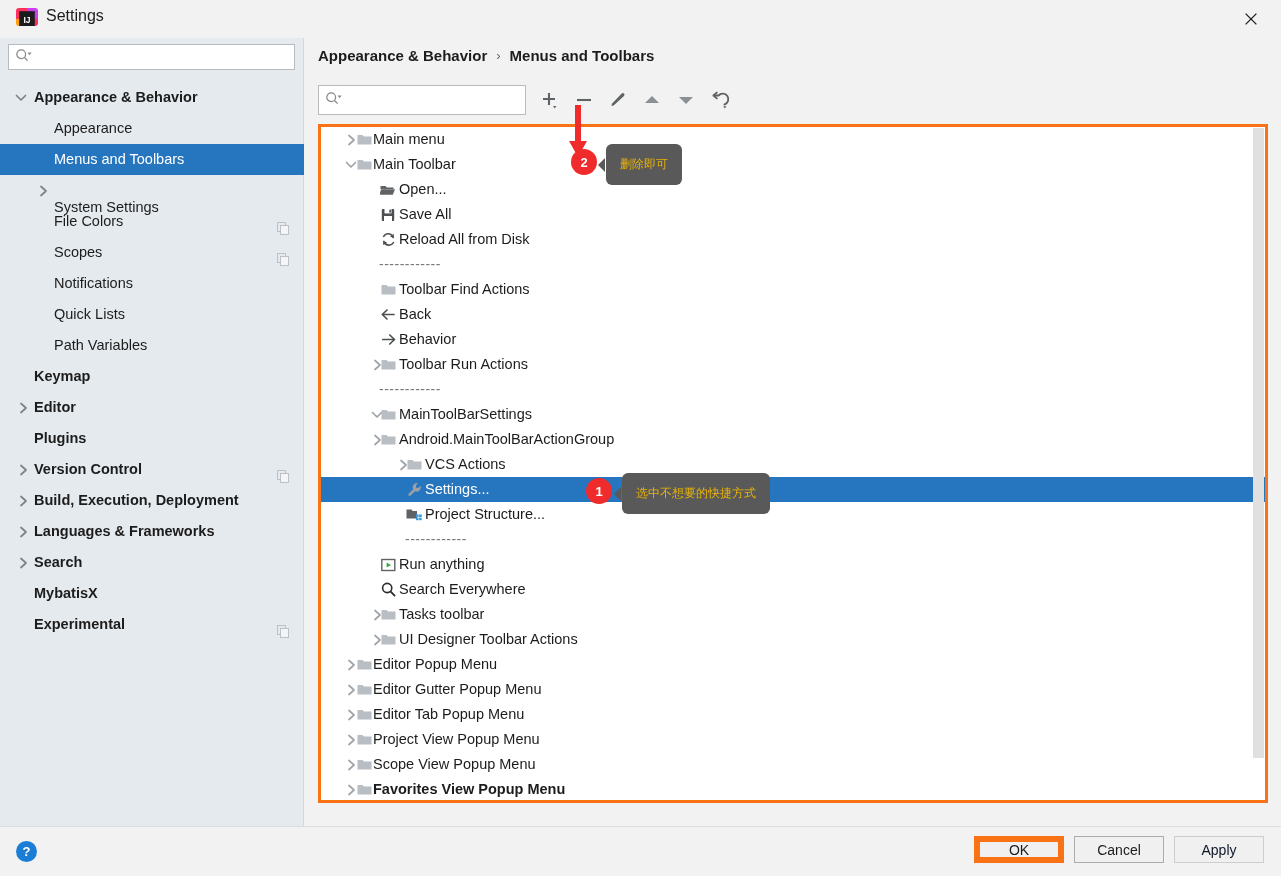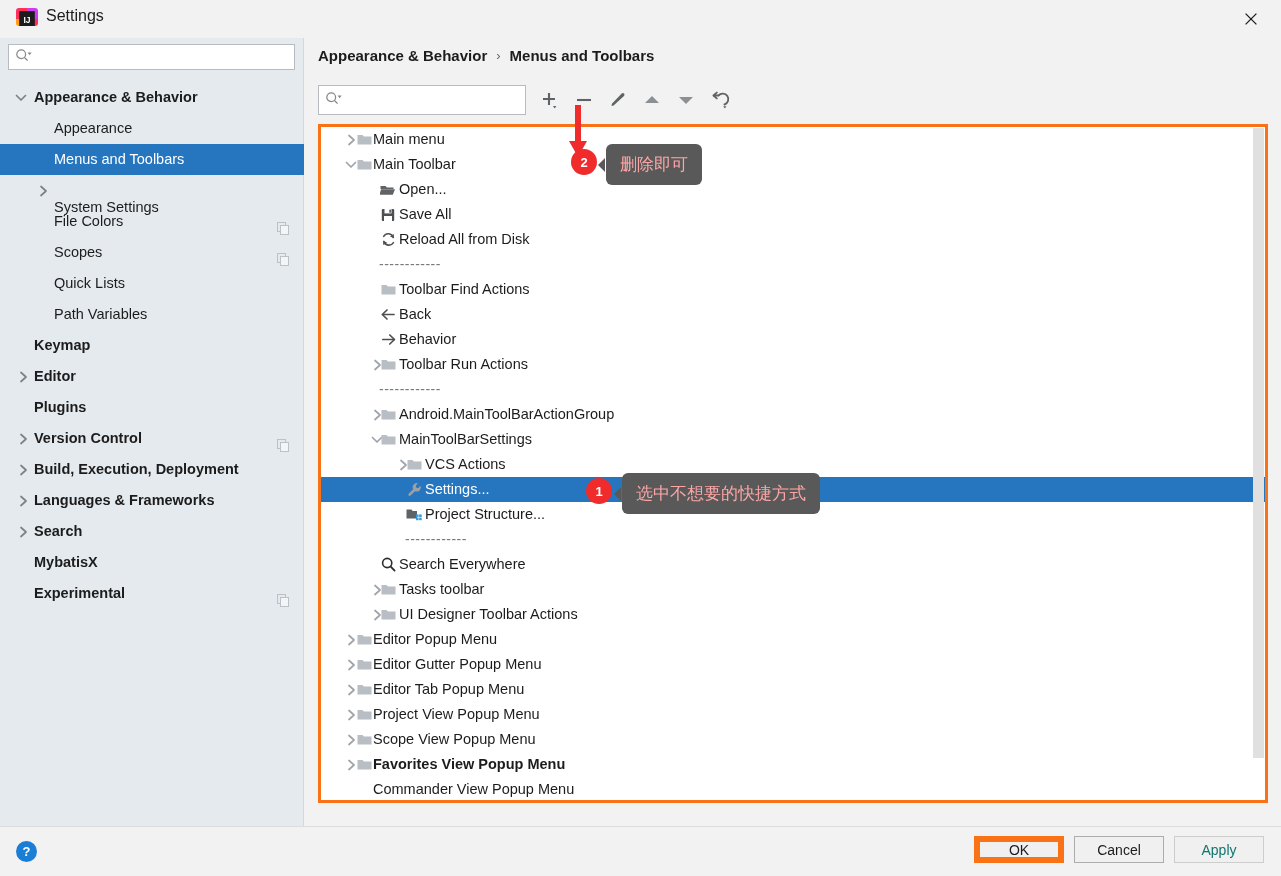--- a/index.html
+++ b/index.html
@@ -124,22 +124,22 @@
   }
 
   
   .badge-num {
     position: absolute; width: 26px; height: 26px; border-radius: 50%;
     background: #ef2b2b; color: #fff; font-size: 13px; font-weight: bold;
     display: flex; align-items: center; justify-content: center;
     z-index: 30;
   }
   .tooltip {
-    position: absolute; background: #595959; color: #fca5a5;
-    border-radius: 6px; font-size: 17px; z-index: 29;
+    position: absolute; background: #595959; color: #eab308;
+    border-radius: 6px; font-size: 12px; z-index: 29;
     display: flex; align-items: center; padding: 0 14px;
   }
   .tooltip::before {
     content: ""; position: absolute; left: -8px; top: 50%;
     margin-top: -7px; border: 7px solid transparent;
     border-right-color: #595959; border-left: 0;
   }
   #arrow-down { position: absolute; z-index: 28; }
 
   
@@ -156,21 +156,21 @@
   }
   .dlg-btn {
     position: absolute; top: 836px; height: 27px;
     font-size: 14px; background: #f0f0f0; border: 1px solid #adadad;
     color: #1c1c1c; cursor: pointer;
     display: flex; align-items: center; justify-content: center;
     font-family: "Liberation Sans", sans-serif;
   }
   #btn-ok { left: 974px; width: 90px; border: 6px solid #f97316; background: #f0f0f0; }
   #btn-cancel { left: 1074px; width: 90px; }
-  #btn-apply { left: 1174px; width: 90px; color: #0f766e; border-color: #cdcdcd; background: #f0f0f0; cursor: default; }
+  #btn-apply { left: 1174px; width: 90px; color: #0f172a; border-color: #cdcdcd; background: #f0f0f0; cursor: default; }
 </style>
 </head>
 <body>
 
 <div id="titlebar">
   <div id="app-icon">
     <svg width="22" height="22" viewBox="0 0 22 22">
       <rect x="0" y="0" width="11" height="11" fill="#fe315d"></rect>
       <rect x="11" y="0" width="11" height="11" fill="#cb3ef0"></rect>
       <rect x="0" y="11" width="11" height="11" fill="#ff9d13"></rect>
@@ -229,20 +229,23 @@
           </svg></span>
       </div>
       <div class="sb-item">
         <span class="lbl" style="left:54px;">Scopes</span>
         <span class="copy-badge"><svg width="13" height="13" viewBox="0 0 13 13">
             <rect x="0.5" y="0.5" width="8" height="9" stroke="#9aa0a6" fill="none"></rect>
             <rect x="3.5" y="3.5" width="8" height="9" stroke="#9aa0a6" fill="#ffffff"></rect>
           </svg></span>
       </div>
       <div class="sb-item">
+        <span class="lbl" style="left:54px;">Notifications</span>
+      </div>
+      <div class="sb-item">
         <span class="lbl" style="left:54px;">Quick Lists</span>
       </div>
       <div class="sb-item">
         <span class="lbl" style="left:54px;">Path Variables</span>
       </div>
       <div class="sb-item bold">
         <span class="lbl" style="left:34px;">Keymap</span>
       </div>
       <div class="sb-item bold">
         <span class="sb-arrow" style="left:16px;">
@@ -458,43 +461,43 @@
               <path d="M0.5 2 h5 l1.4 1.6 h7.6 v8 h-14 z" fill="#b8bec4"></path>
             </svg>
           </span>
           <span class="tlbl" style="left:78px;">Toolbar Run Actions</span>
         </div>
         <div class="tr">
           <span class="tlbl dashes" style="left:58px;">------------</span>
         </div>
         <div class="tr">
           <span class="tarrow" style="left:48px;">
-            <svg width="9" height="12" viewBox="0 0 9 12">
-              <path d="M2 1.5 L7 6 L2 10.5" stroke="#a0a4a8" stroke-width="1.7" fill="none" stroke-linecap="round" stroke-linejoin="round"></path>
-            </svg>
-          </span>
-          <span class="ticon" style="left:58px;">
-            <svg width="15" height="13" viewBox="0 0 15 13">
-              <path d="M0.5 2 h5 l1.4 1.6 h7.6 v8 h-14 z" fill="#b8bec4"></path>
-            </svg>
-          </span>
-          <span class="tlbl" style="left:78px;">Android.MainToolBarActionGroup</span>
-        </div>
-        <div class="tr">
-          <span class="tarrow" style="left:48px;">
             <svg width="12" height="9" viewBox="0 0 12 9">
               <path d="M1.5 2.5 L6 7 L10.5 2.5" stroke="#a0a4a8" stroke-width="1.7" fill="none" stroke-linecap="round" stroke-linejoin="round"></path>
             </svg>
           </span>
           <span class="ticon" style="left:58px;">
             <svg width="15" height="13" viewBox="0 0 15 13">
               <path d="M0.5 2 h5 l1.4 1.6 h7.6 v8 h-14 z" fill="#b8bec4"></path>
             </svg>
           </span>
           <span class="tlbl" style="left:78px;">MainToolBarSettings</span>
+        </div>
+        <div class="tr">
+          <span class="tarrow" style="left:48px;">
+            <svg width="9" height="12" viewBox="0 0 9 12">
+              <path d="M2 1.5 L7 6 L2 10.5" stroke="#a0a4a8" stroke-width="1.7" fill="none" stroke-linecap="round" stroke-linejoin="round"></path>
+            </svg>
+          </span>
+          <span class="ticon" style="left:58px;">
+            <svg width="15" height="13" viewBox="0 0 15 13">
+              <path d="M0.5 2 h5 l1.4 1.6 h7.6 v8 h-14 z" fill="#b8bec4"></path>
+            </svg>
+          </span>
+          <span class="tlbl" style="left:78px;">Android.MainToolBarActionGroup</span>
         </div>
         <div class="tr">
           <span class="tarrow" style="left:74px;">
             <svg width="9" height="12" viewBox="0 0 9 12">
               <path d="M2 1.5 L7 6 L2 10.5" stroke="#a0a4a8" stroke-width="1.7" fill="none" stroke-linecap="round" stroke-linejoin="round"></path>
             </svg>
           </span>
           <span class="ticon" style="left:84px;">
             <svg width="15" height="13" viewBox="0 0 15 13">
               <path d="M0.5 2 h5 l1.4 1.6 h7.6 v8 h-14 z" fill="#b8bec4"></path>
@@ -520,20 +523,29 @@
               <rect x="13.1" y="9.6" width="2.6" height="2.6" fill="#3b9cdb"></rect>
             </svg>
           </span>
           <span class="tlbl" style="left:104px;">Project Structure...</span>
         </div>
         <div class="tr">
           <span class="tlbl dashes" style="left:84px;">------------</span>
         </div>
         <div class="tr">
           <span class="ticon" style="left:58px;">
+            <svg width="15" height="14" viewBox="0 0 15 14">
+              <rect x="0.8" y="1.5" width="13" height="11" stroke="#5f6365" stroke-width="1.4" fill="none"></rect>
+              <path d="M5.6 4.5 L10 7 L5.6 9.5 z" fill="#3fa83f"></path>
+            </svg>
+          </span>
+          <span class="tlbl" style="left:78px;">Run anything</span>
+        </div>
+        <div class="tr">
+          <span class="ticon" style="left:58px;">
             <svg width="15" height="15" viewBox="0 0 15 15">
               <circle cx="6.2" cy="6" r="4.6" stroke="#2c2c2c" stroke-width="1.6" fill="none"></circle>
               <path d="M9.7 9.6 L13.6 13.6" stroke="#2c2c2c" stroke-width="1.8" stroke-linecap="round"></path>
             </svg>
           </span>
           <span class="tlbl" style="left:78px;">Search Everywhere</span>
         </div>
         <div class="tr">
           <span class="tarrow" style="left:48px;">
             <svg width="9" height="12" viewBox="0 0 9 12">

